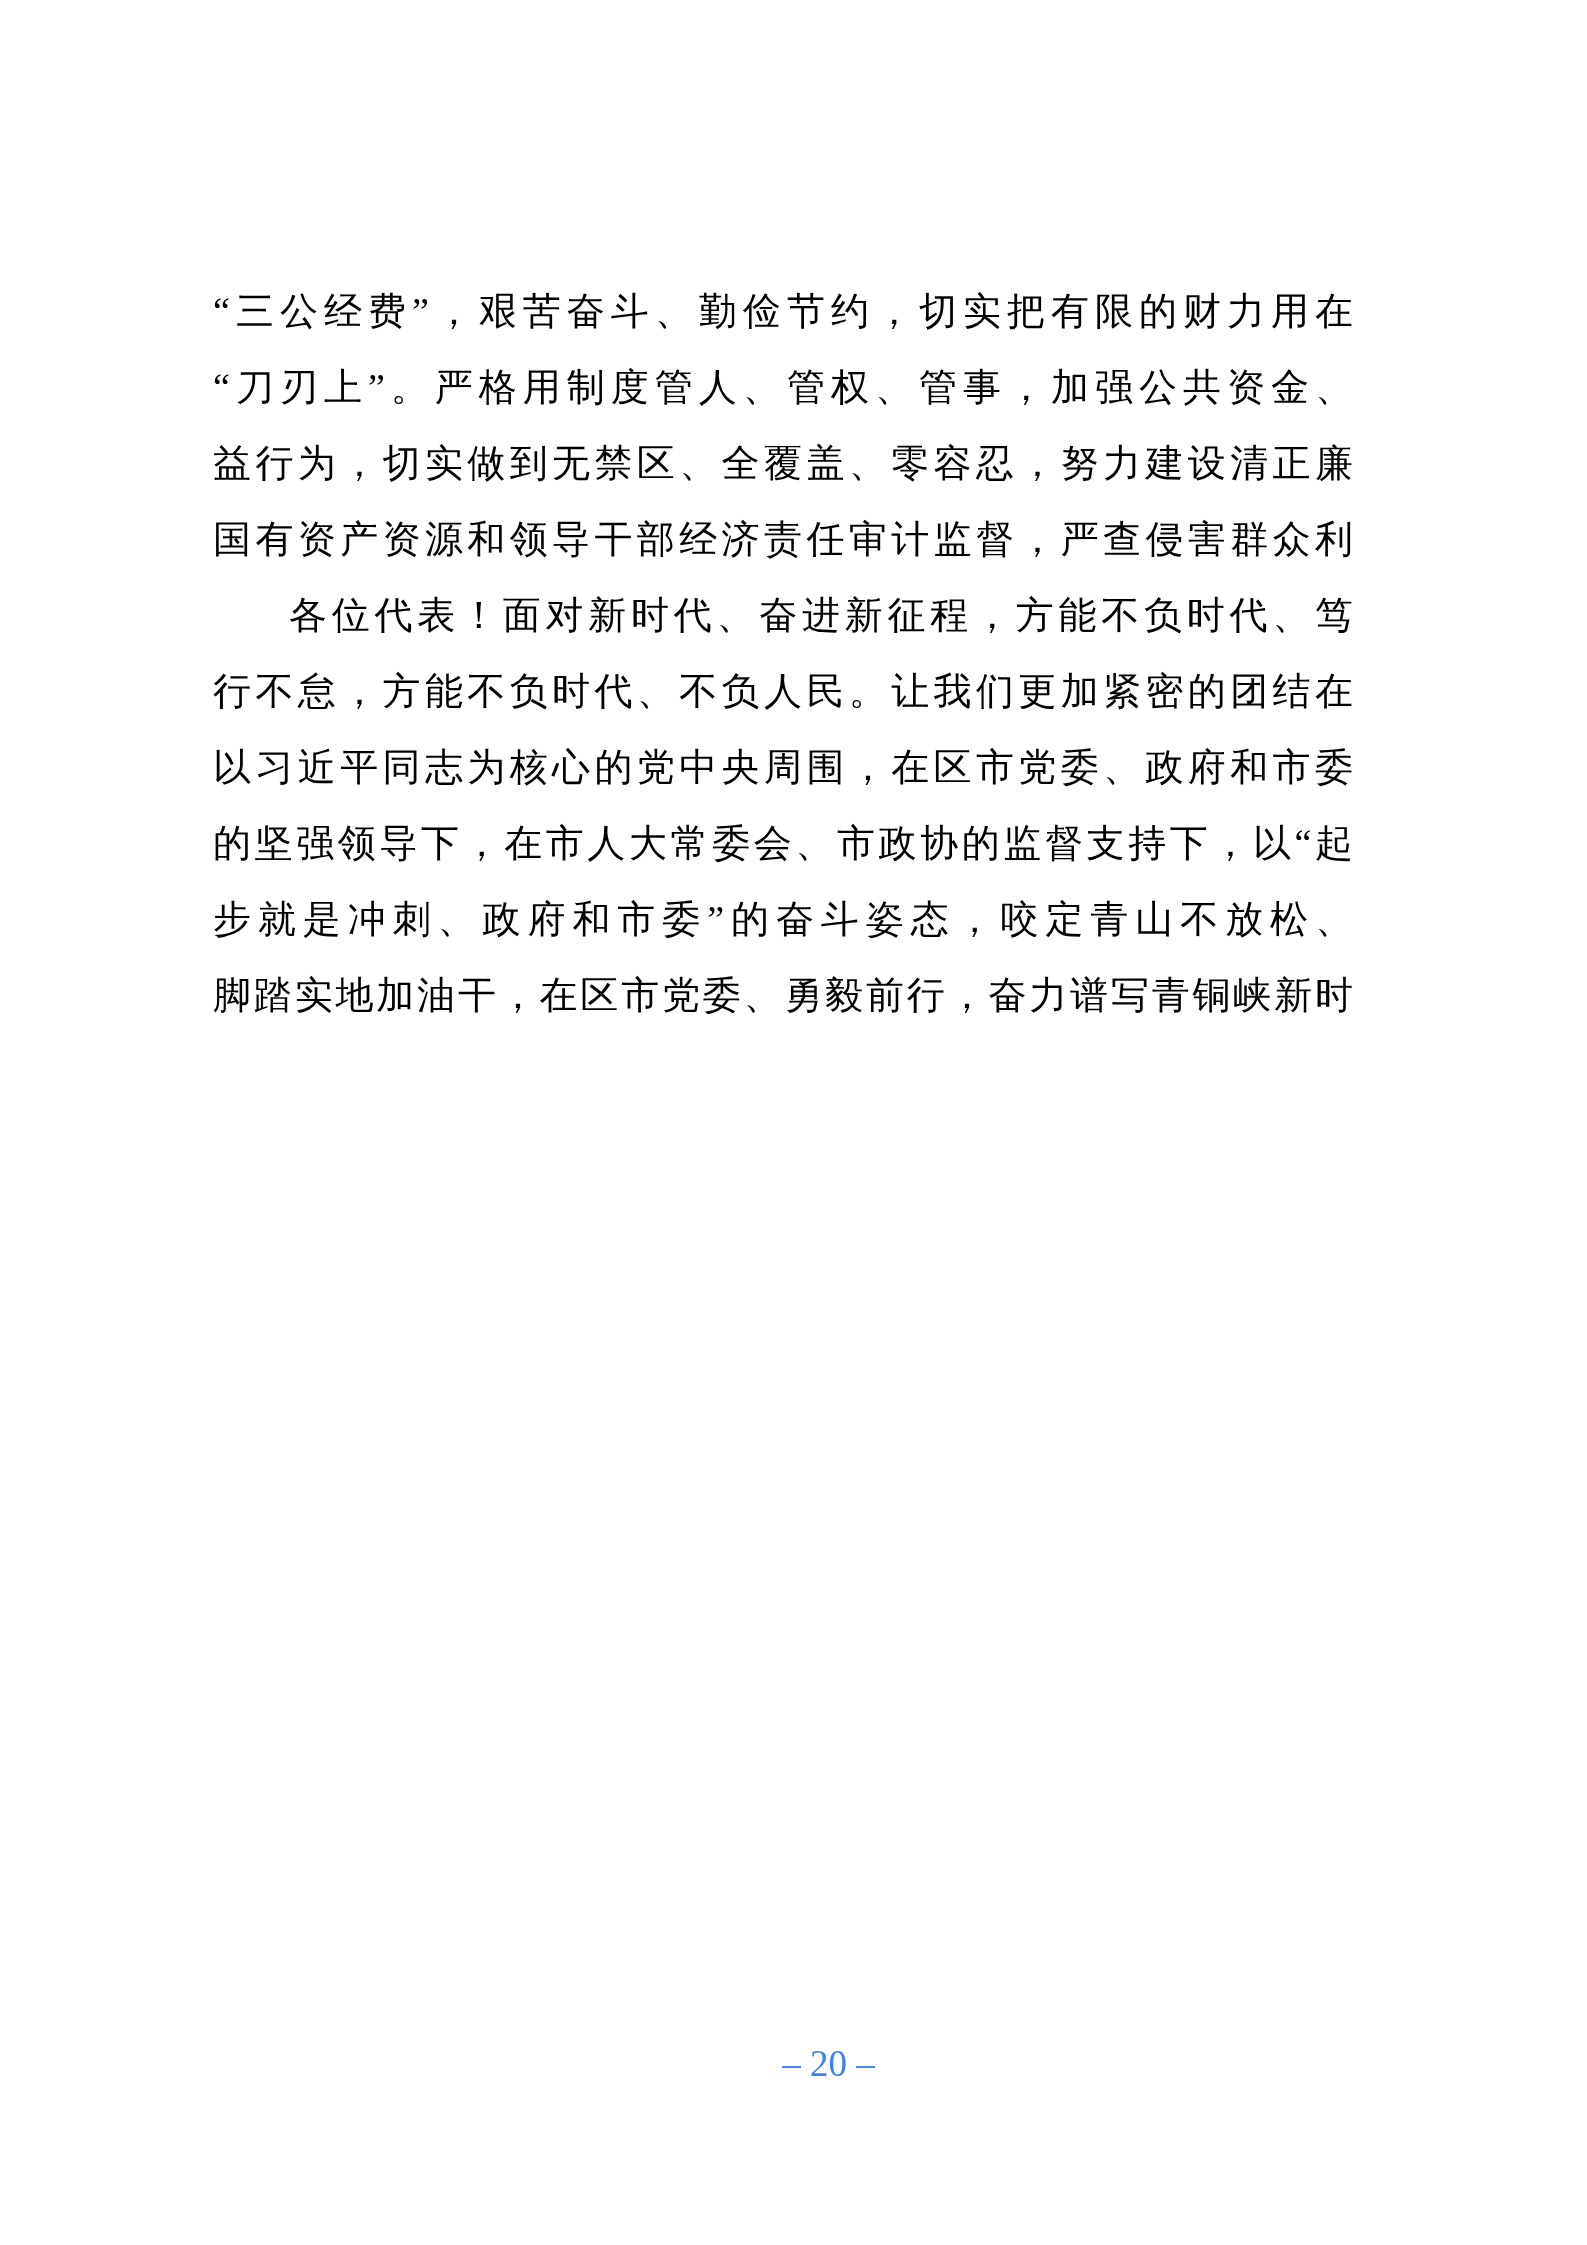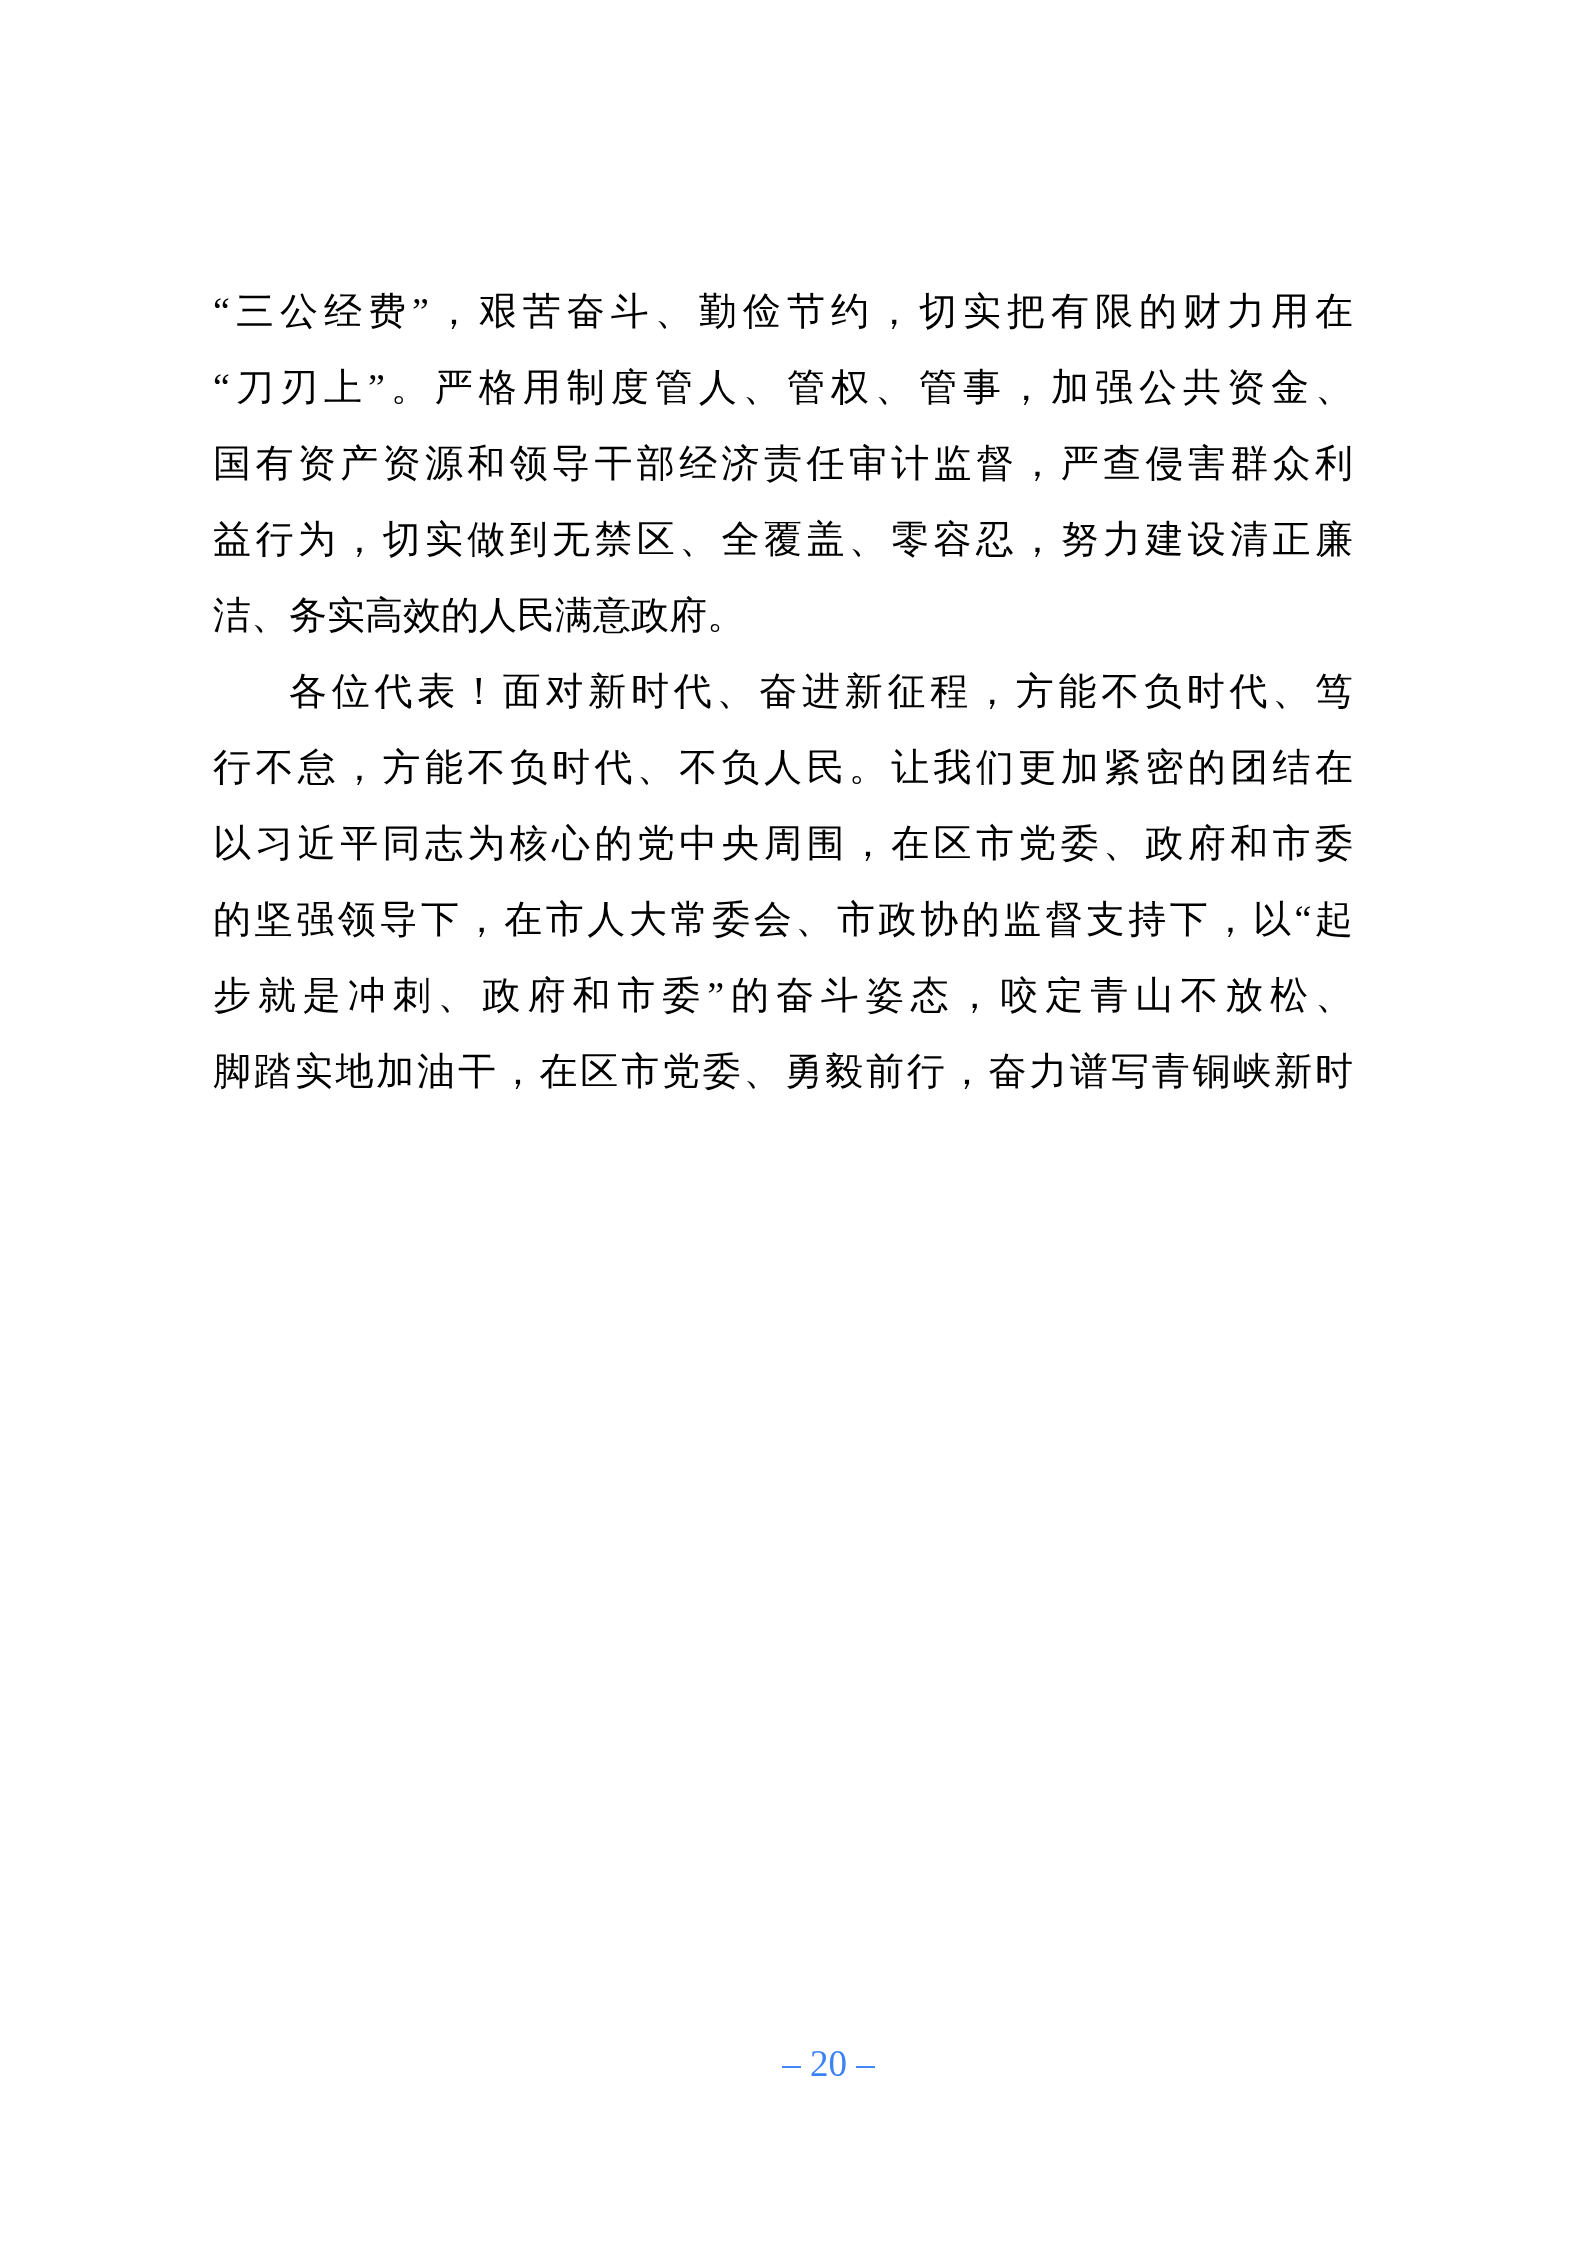--- a/index.html
+++ b/index.html
@@ -58,23 +58,22 @@
 </style>
 </head>
 <body>
 
 <div class="page">
 
   <div class="body-text">
 
     <div class="line">“三公经费”，艰苦奋斗、勤俭节约，切实把有限的财力用在</div>
     <div class="line">“刀刃上”。严格用制度管人、管权、管事，加强公共资金、</div>
+    <div class="line">益行为，切实做到无禁区、全覆盖、零容忍，努力建设清正廉</div>
     <div class="line">国有资产资源和领导干部经济责任审计监督，严查侵害群众利</div>
-    <div class="line">益行为，切实做到无禁区、全覆盖、零容忍，努力建设清正廉</div>
-    <div class="line para-end">洁、务实高效的人民满意政府。</div>
 
     <div class="line para-indent">各位代表！面对新时代、奋进新征程，方能不负时代、笃</div>
     <div class="line">行不怠，方能不负时代、不负人民。让我们更加紧密的团结在</div>
     <div class="line">以习近平同志为核心的党中央周围，在区市党委、政府和市委</div>
     <div class="line">的坚强领导下，在市人大常委会、市政协的监督支持下，以“起</div>
     <div class="line">步就是冲刺、政府和市委”的奋斗姿态，咬定青山不放松、</div>
     <div class="line">脚踏实地加油干，在区市党委、勇毅前行，奋力谱写青铜峡新时</div>
   </div>
 
   <div class="footer">

